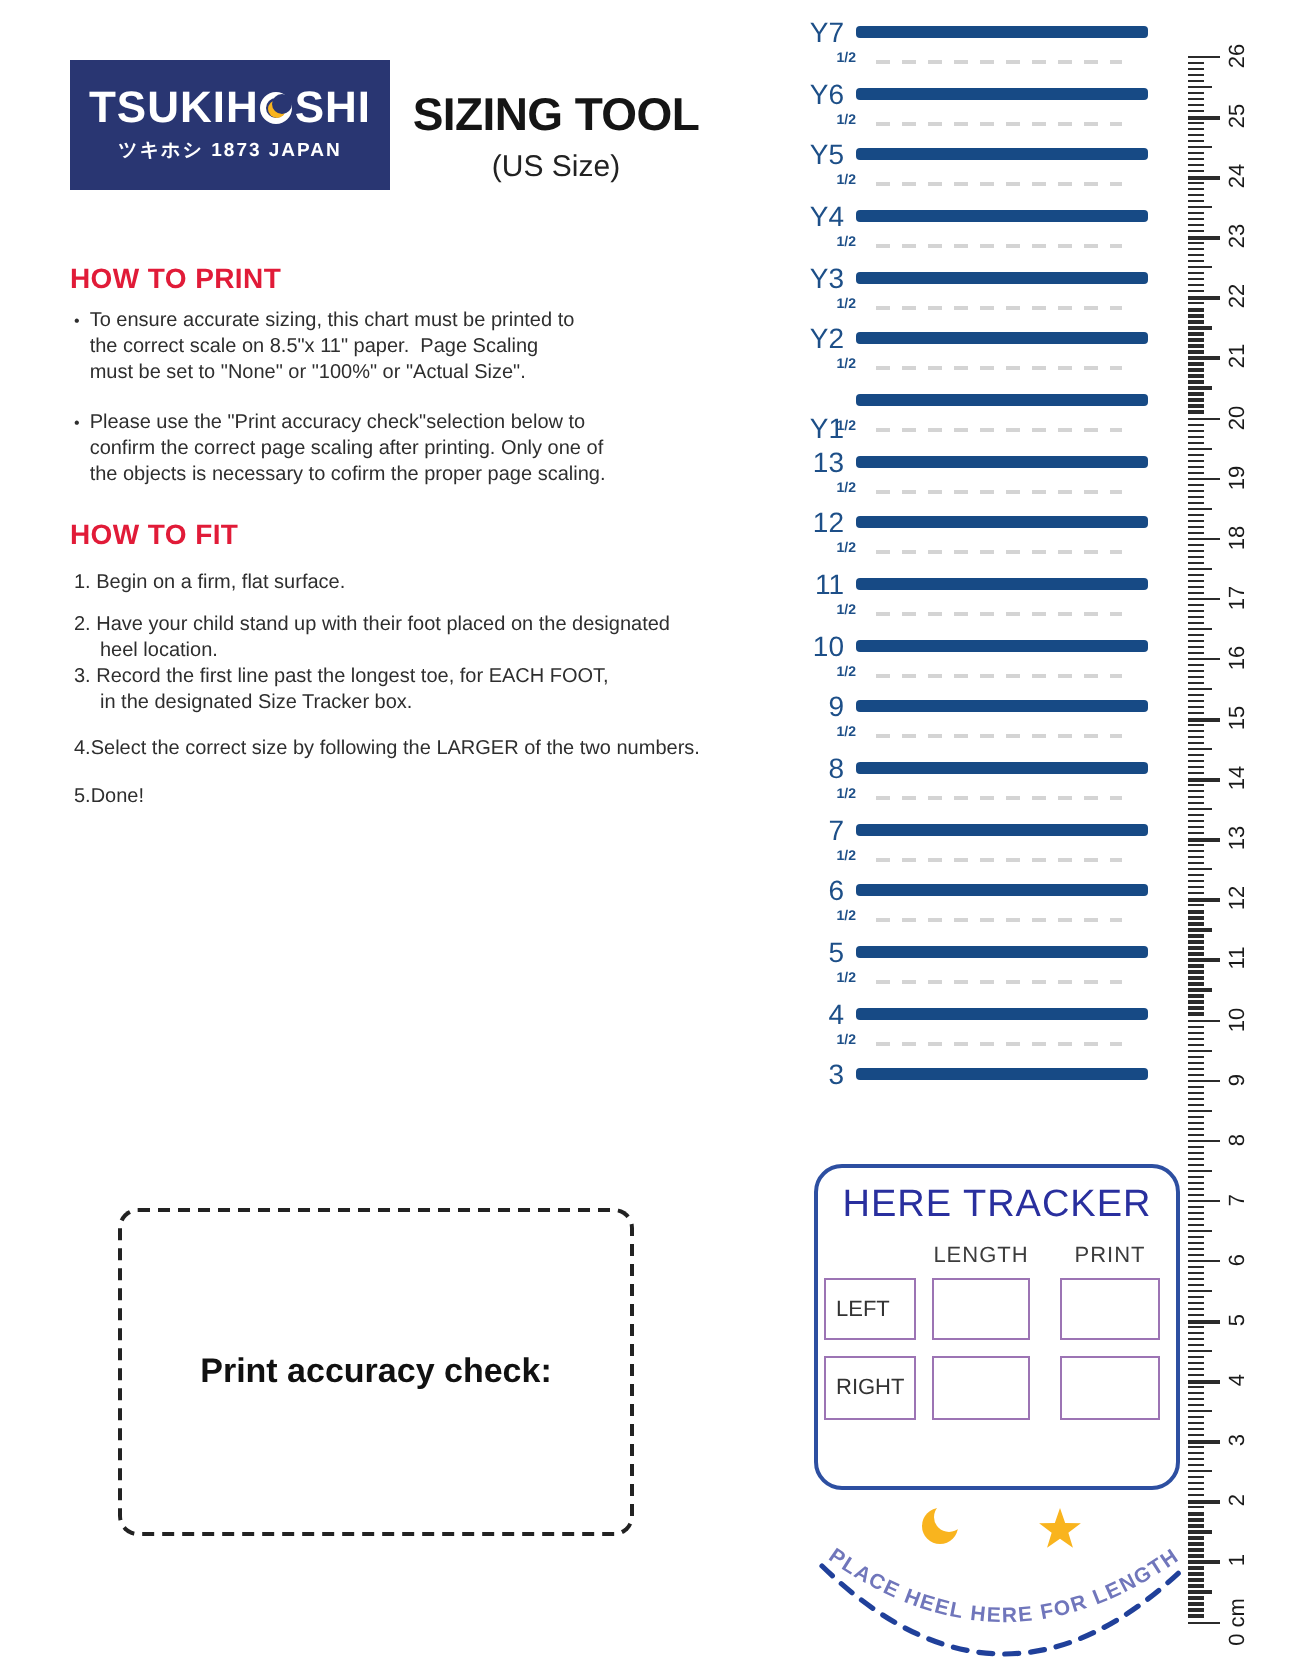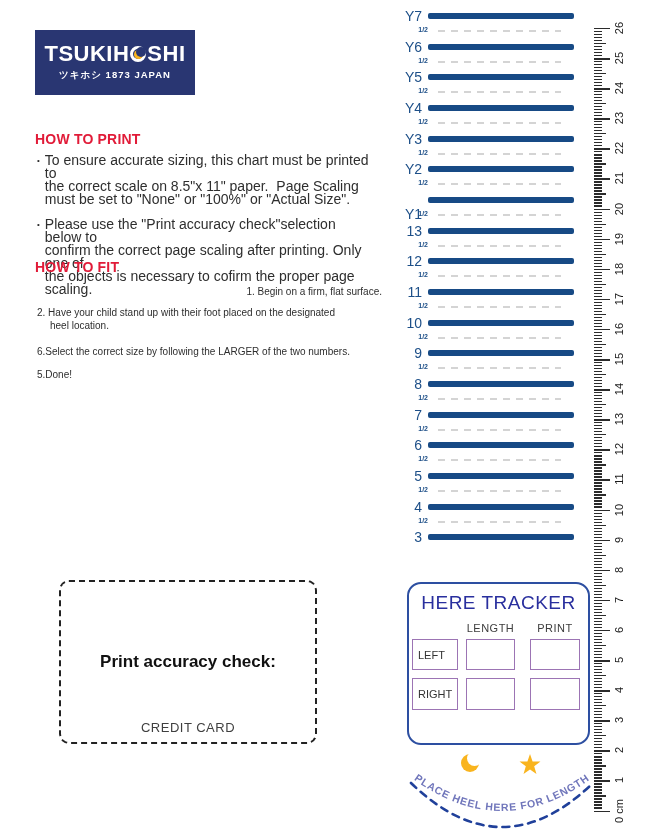--- a/index.html
+++ b/index.html
@@ -26,37 +26,37 @@
   .sub-title  { font-size:15px; color:#222; margin-top:4px; }
 
   
   .sec-heading { position:absolute; left:35px; font-size:14px; font-weight:bold; color:#e11b38; letter-spacing:.2px; }
   .htp-heading { top:131px; }
   .htf-heading { top:259px; }
 
   .bullets { position:absolute; left:37px; top:154px; width:335px; }
   .bullet-item { display:flex; gap:5px; margin-bottom:12px; }
   .bullet-mark { font-size:8px; line-height:13px; color:#2e2e2e; }
-  .bullet-text { font-size:14px; line-height:13px; color:#2e2e2e; white-space:pre-wrap; }
+  .bullet-text { font-size:10px; line-height:13px; color:#2e2e2e; white-space:pre-wrap; }
 
   .steps { position:absolute; left:37px; top:285px; width:345px; }
   .fit-step { font-size:10px; line-height:13px; color:#2e2e2e; white-space:pre-line; padding-left:13px; text-indent:-13px; }
-  .fit-step:nth-child(1){ margin-bottom:8px;text-align:right; }
-  .fit-step:nth-child(2){ margin-bottom:13px; }
+  .fit-step:nth-child(1){ margin-bottom:8px; }
+  .fit-step:nth-child(2){ margin-bottom:0; }
   .fit-step:nth-child(3){ margin-bottom:10px; }
   .fit-step:nth-child(4){ margin-bottom:11px; }
 
   .growing-note {
     position:absolute; left:25px; top:536px; width:350px; text-align:center;
     font-size:11px; font-weight:bold; color:#cf9d5f; line-height:17px; white-space:pre-line;
   }
 
   
   .check-box {
-    position:absolute; left:59px; top:580px; width:258px; height:164px;
+    position:absolute; left:59px; top:604px; width:258px; height:164px;
     border:2px dashed #222; border-radius:10px;
   }
   .check-title { position:absolute; left:0; top:70px; width:100%; text-align:center; font-size:17px; font-weight:bold; color:#111; }
   .check-object { position:absolute; left:0; bottom:7px; width:100%; text-align:center; font-size:13px; color:#3f3f3f; letter-spacing:.5px; }
 
   
   .size-chart { position:absolute; inset:0; }
   .sz-label { position:absolute; left:392px; width:30px; text-align:right; font-size:14px; color:#1d4f88; }
   .sz-bar   { position:absolute; left:428px; width:146px; height:6px; background:#174a85; border-radius:2px; }
   .half-label { position:absolute; left:400px; width:28px; text-align:right; font-size:7px; font-weight:bold; color:#1d4f88; }
@@ -96,20 +96,24 @@
 
   <div class="logo">
     <div class="logo-brand">
         <span>TSUKIH</span>
         <span class="moon-o"></span>
         <span>SHI</span>
       </div>
     <div class="logo-sub">ツキホシ 1873 JAPAN</div>
   </div>
 
+  <div class="title-block">
+    <div class="main-title">SIZING TOOL</div>
+    <div class="sub-title">(US Size)</div>
+  </div>
 
   <div class="sec-heading htp-heading">HOW TO PRINT</div>
   <div class="bullets">
       <div class="bullet-item">
         <div class="bullet-mark" style="position: static;">•</div>
         <div class="bullet-text" style="position: static;">To ensure accurate sizing, this chart must be printed to
 the correct scale on 8.5"x 11" paper.  Page Scaling
 must be set to "None" or "100%" or "Actual Size".</div>
       </div>
       <div class="bullet-item">
@@ -118,28 +122,29 @@
 confirm the correct page scaling after printing. Only one of
 the objects is necessary to cofirm the proper page scaling.</div>
       </div>
     </div>
 
   <div class="sec-heading htf-heading">HOW TO FIT</div>
   <div class="steps">
       <div class="fit-step" style="position: static;">1. Begin on a firm, flat surface.</div>
       <div class="fit-step" style="position: static;">2. Have your child stand up with their foot placed on the designated
 heel location.</div>
-      <div class="fit-step" style="position: static;">6.Select the correct size by following the LARGER of the two numbers.</div>
+      <div class="fit-step" style="position: static;">3. Record the first line past the longest toe, for EACH FOOT,
+in the designated Size Tracker box.</div>
+      <div class="fit-step" style="position: static;">4.Select the correct size by following the LARGER of the two numbers.</div>
       <div class="fit-step" style="position: static;">5.Done!</div>
     </div>
 
 
   <div class="check-box">
     <div class="check-title">Print accuracy check:</div>
-    <div class="check-object">CREDIT CARD</div>
   </div>
 
   <div class="size-chart">
       <div class="sz-label" style="top: 8px;">Y7</div>
       <div class="sz-bar" style="top: 13px;"></div>
       <div class="half-label" style="top: 26px;">1/2</div>
       <div class="half-line" style="top: 30px;"></div>
       <div class="sz-label" style="top: 38.66px;">Y6</div>
       <div class="sz-bar" style="top: 43.66px;"></div>
       <div class="half-label" style="top: 56.66px;">1/2</div>

